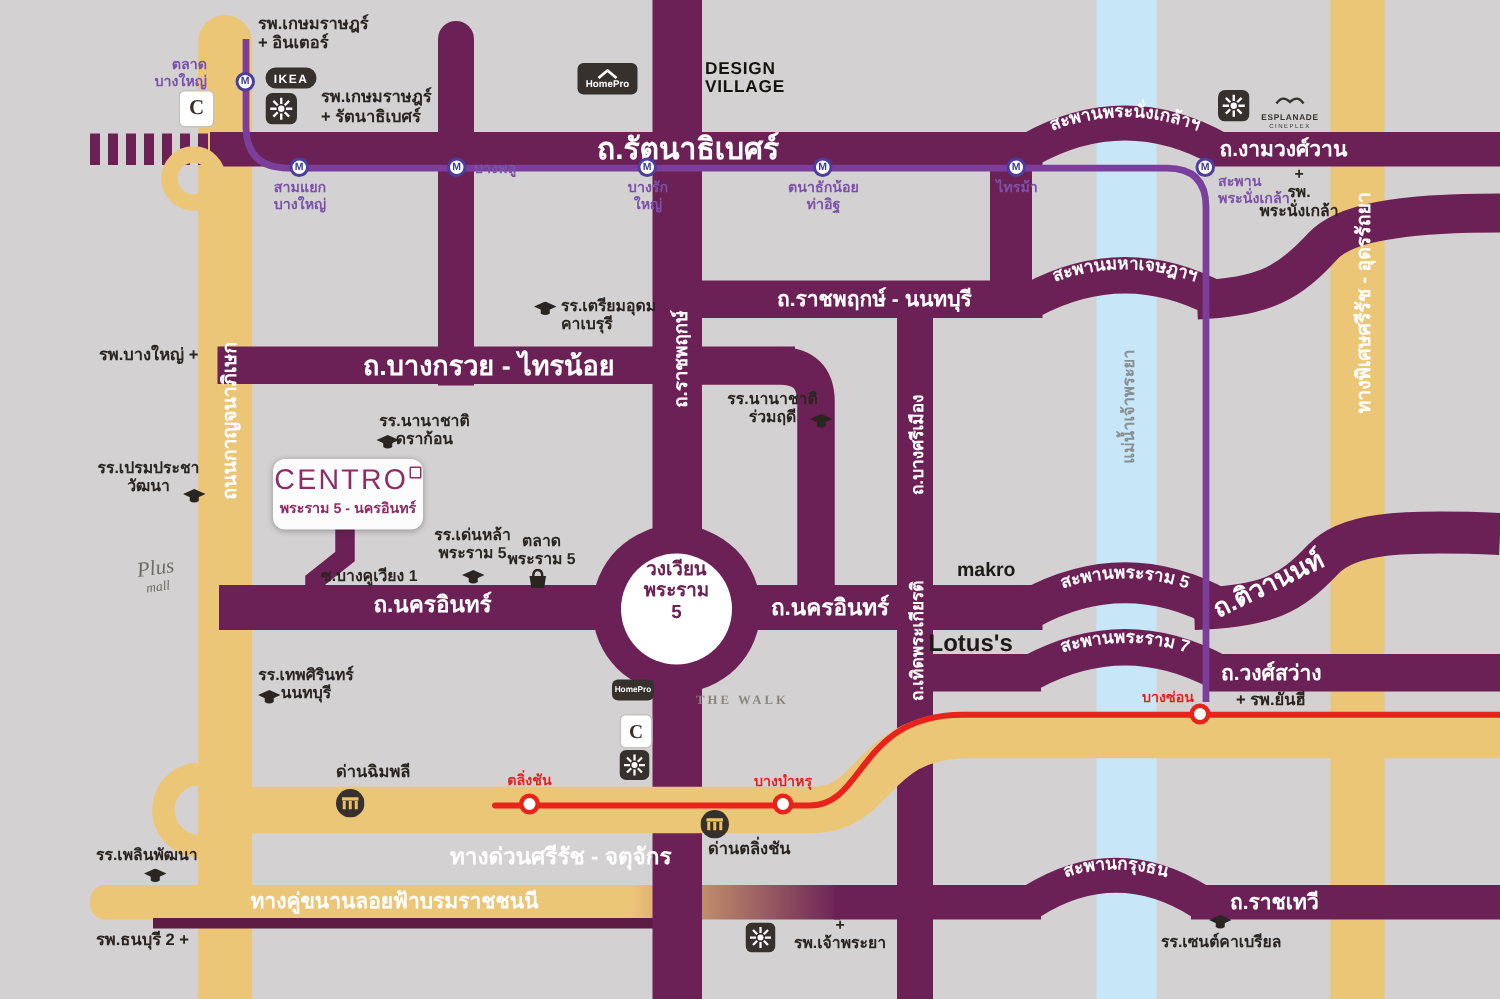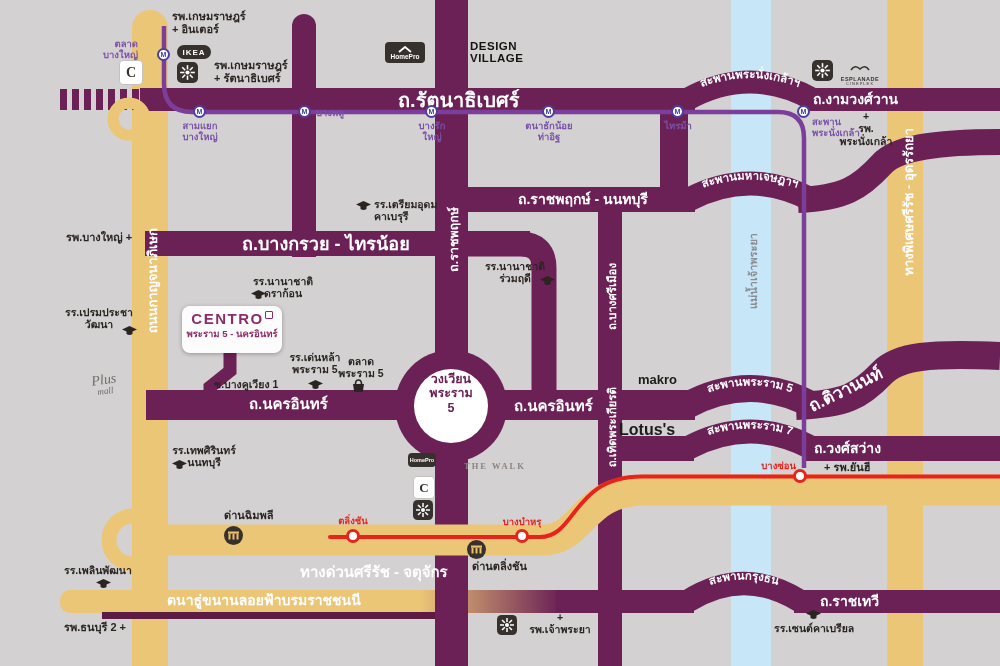--- a/index.html
+++ b/index.html
@@ -24,21 +24,21 @@
   .r-icon{position:absolute;width:14px;height:14px;border-radius:50%;background:#fff;
           border:3.5px solid #e8231c;box-sizing:border-box;}
   .cap{position:absolute;width:15px;height:10px;}
   .cbox{position:absolute;background:#fff;border:1px solid #c6c2bf;border-radius:4px;
         color:#37312e;font-family:"Liberation Serif","DejaVu Serif",serif;font-weight:700;
         display:flex;align-items:center;justify-content:center;}
   .dark{background:#37312e;color:#fff;border-radius:4px;position:absolute;
         display:flex;flex-direction:column;align-items:center;justify-content:center;}
   .centro-box{position:absolute;left:182px;top:306px;width:100px;height:47px;background:#fdfcfc;
         border-radius:8px;box-shadow:0 1px 4px rgba(0,0,0,.3);text-align:center;color:#8d2d68;}
-  .centro-brand{font-size:15px;letter-spacing:1.5px;font-weight:700;margin-top:4px;}
+  .centro-brand{font-size:19px;letter-spacing:1.5px;font-weight:400;margin-top:4px;}
   .centro-sq{display:inline-block;width:6px;height:6px;border:1.5px solid #8d2d68;
         border-radius:1px;vertical-align:top;margin:1px 0 0 1px;}
   .centro-sub{font-size:9.5px;font-weight:800;margin-top:-1px;}
 </style>
 </head>
 <body>
 
 <div class="stage">
 
   <div class="riv" style="left:731px;top:0;width:40px;height:666px;"></div>
@@ -109,21 +109,21 @@
   <div class="lbl wl" style="left:398px;top:89px;font-size:20px;">ถ.รัตนาธิเบศร์</div>
   <div class="lbl wl" style="left:813px;top:91px;font-size:14px;">ถ.งามวงศ์วาน</div>
   <div class="lbl wl" style="left:518px;top:191px;font-size:14px;">ถ.ราชพฤกษ์ - นนทบุรี</div>
   <div class="lbl wl" style="left:242px;top:234px;font-size:18px;">ถ.บางกรวย - ไทรน้อย</div>
   <div class="lbl wl" style="left:249px;top:395px;font-size:15px;">ถ.นครอินทร์</div>
   <div class="lbl wl" style="left:514px;top:397px;font-size:15px;">ถ.นครอินทร์</div>
   <div class="lbl wl" style="left:814px;top:440px;font-size:14px;">ถ.วงศ์สว่าง</div>
   <div class="lbl wl" style="left:820px;top:593px;font-size:14px;">ถ.ราชเทวี</div>
   <div class="lbl wl" style="left:806px;top:380px;font-size:17px;transform:rotate(-26deg);">ถ.ติวานนท์</div>
   <div class="lbl wl" style="left:300px;top:563px;font-size:15px;">ทางด่วนศรีรัช  -  จตุจักร</div>
-  <div class="lbl wl" style="left:167px;top:592px;font-size:14px;">ตนาธู่ขนานลอยฟ้าบรมราชชนนี</div>
+  <div class="lbl wl" style="left:167px;top:592px;font-size:14px;">ทางคู่ขนานลอยฟ้าบรมราชชนนี</div>
   <div class="lbl bl" style="left:214px;top:378px;font-size:10.5px;">ซ.บางคูเวียง 1</div>
 
   <div class="vlabel wl" style="left:142px;top:228px;font-size:13px;color:#fff;">ถนนกาญจนาภิเษก</div>
   <div class="vlabel wl" style="left:444px;top:207px;font-size:12.5px;color:#fff;">ถ.ราชพฤกษ์</div>
   <div class="vlabel wl" style="left:603px;top:263px;font-size:11.5px;color:#fff;">ถ.บางศรีเมือง</div>
   <div class="vlabel wl" style="left:603px;top:387px;font-size:11.5px;color:#fff;">ถ.เทิดพระเกียรติ</div>
   <div class="vlabel wl" style="left:898px;top:128px;font-size:13px;color:#fff;">ทางพิเศษศรีรัช - อุดรรัถยา</div>
   <div class="vlabel" style="left:744px;top:233px;font-size:11px;color:#8a8f94;font-weight:600;">แม่น้ำเจ้าพระยา</div>
 
   <div class="m-icon" style="left:157px;top:48px;">M</div>

